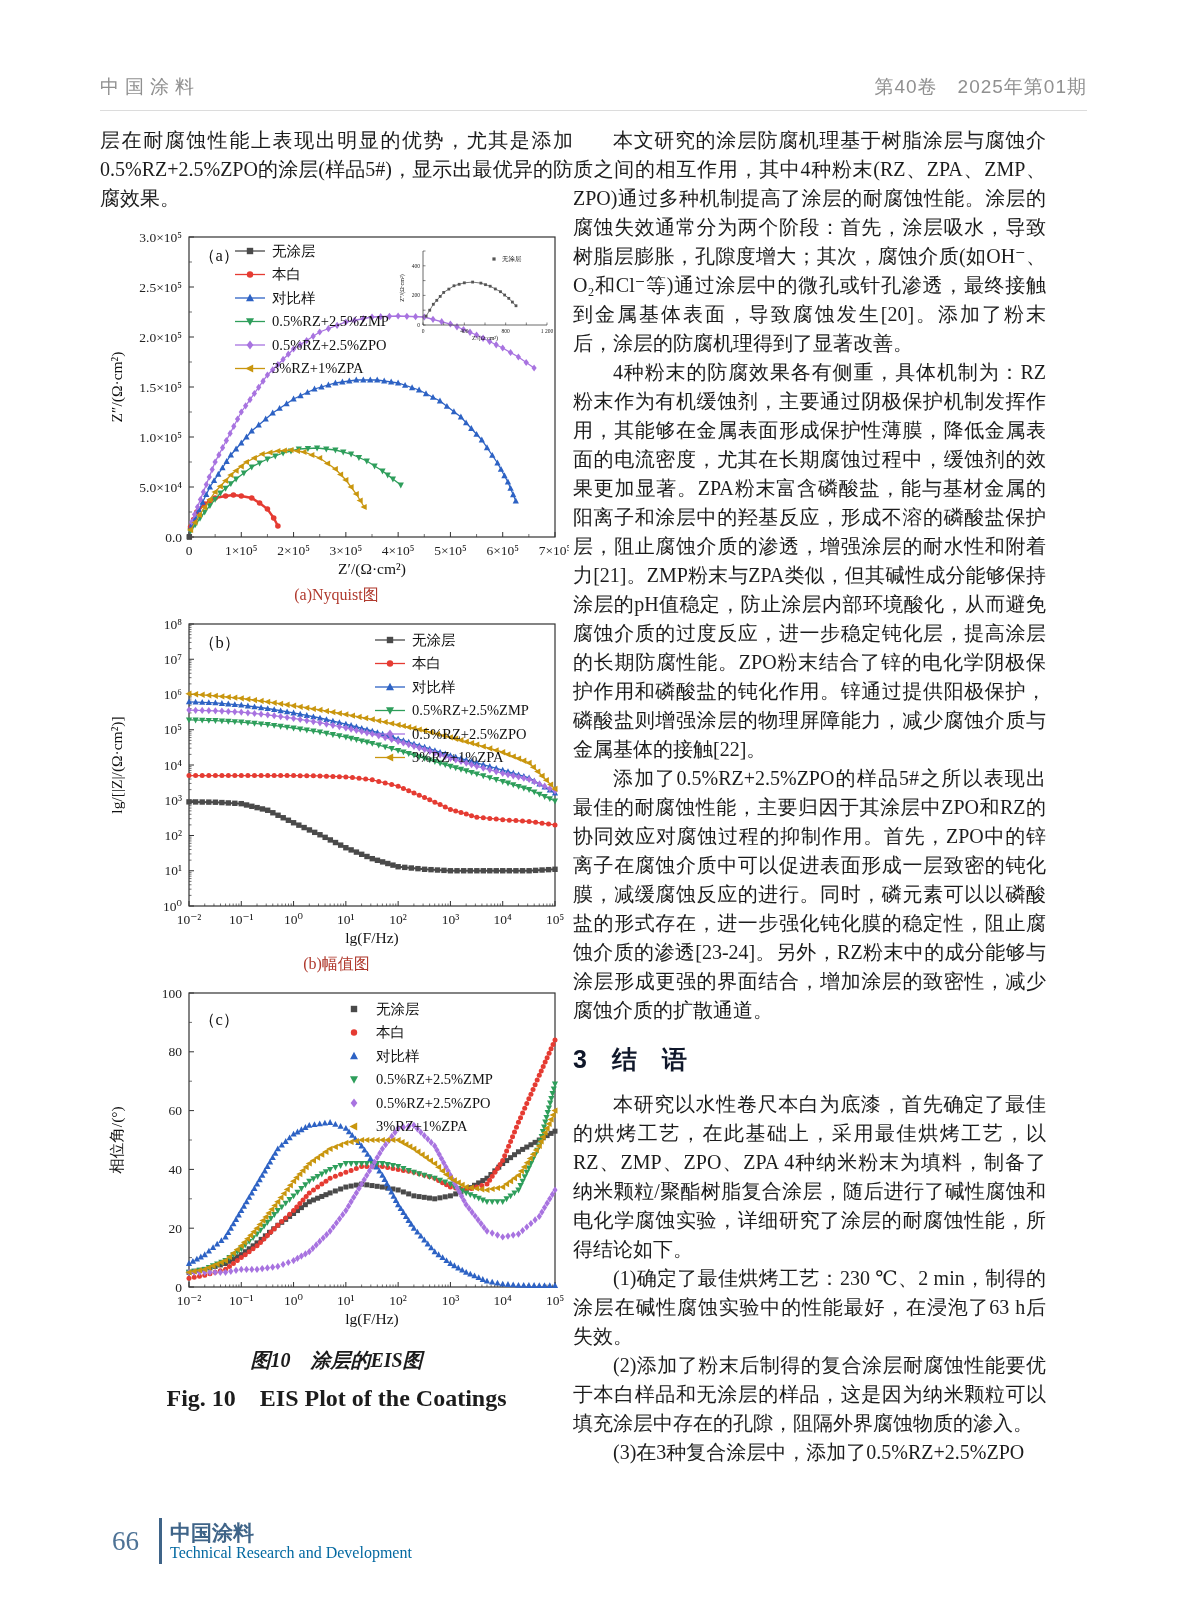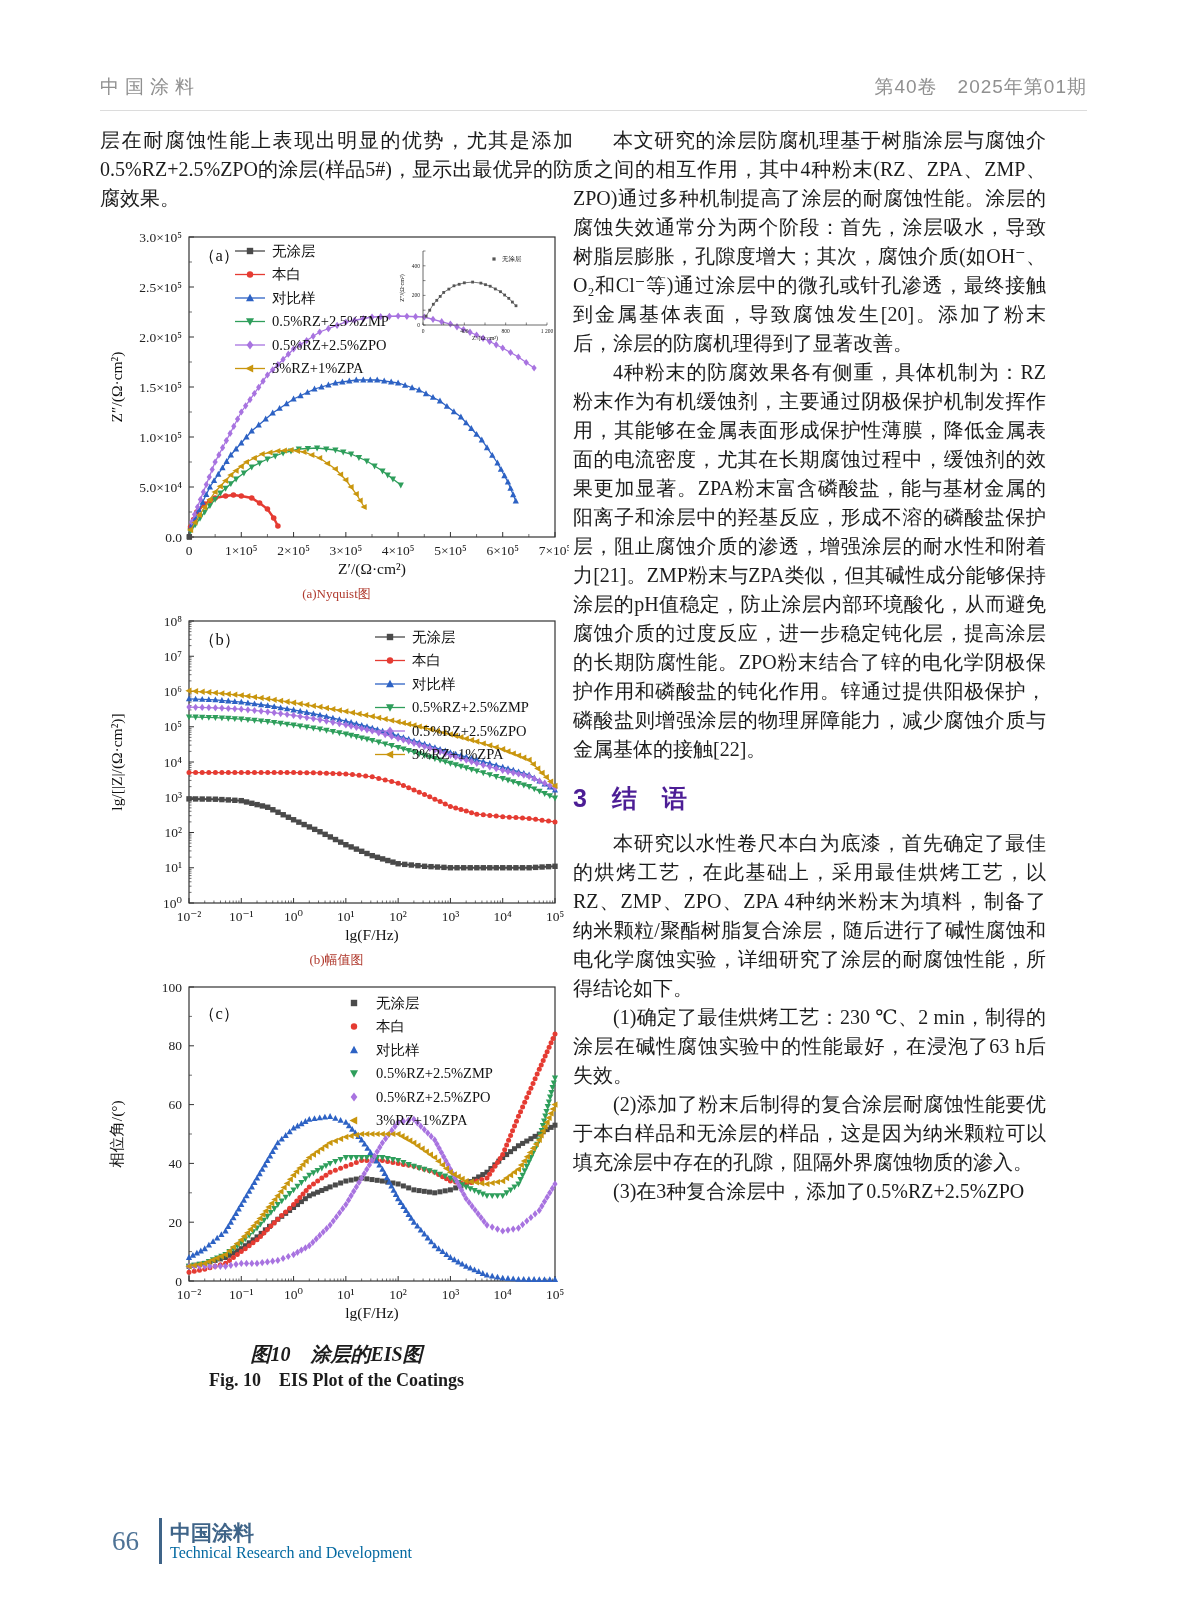--- a/index.html
+++ b/index.html
@@ -10,24 +10,24 @@
         padding-bottom:10px;border-bottom:1px solid #dcdcdc;}
   .pagehead .jn{letter-spacing:6px;}
   .pagehead .iss{letter-spacing:1px;}
   .columns{position:absolute;top:126px;left:100px;width:987px;display:flex;}
   .col{width:473px;}
   .body-text{font-size:20px;line-height:29px;text-align:justify;margin:0;}
   .indent{text-indent:2em;}
   .mt{margin-top:0;}
   figure{margin:16px 0 0 0;text-align:center;}
   .chart{margin:0 auto;}
-  .chart-caption{font-size:13px;color:#b03a2e;margin:0 0 10px 0;}
+  .chart-caption{font-size:16px;color:#b03a2e;margin:0 0 10px 0;}
   .fig-cn{font-size:20px;font-weight:bold;margin-top:12px;font-style:italic;}
-  .fig-en{font-size:18px;font-weight:bold;}
-  .section-heading{font-family:"Liberation Sans","DejaVu Sans",sans-serif;color:#4c1d95;
+  .fig-en{font-size:24px;font-weight:bold;margin-top:8px;}
+  .section-heading{font-family:"Liberation Sans","DejaVu Sans",sans-serif;color:#0f172a;
         font-size:25px;font-weight:bold;margin:18px 0 14px 0;}
   footer{position:absolute;left:112px;bottom:36px;display:flex;align-items:center;}
   .pageno{font-size:27px;color:#4e7396;margin-right:20px;}
   .vbar{width:3px;height:46px;background:#3f6488;margin-right:8px;}
   .sec .cn{display:block;font-family:"Liberation Sans","DejaVu Sans",sans-serif;font-weight:bold;
         color:#3f6488;font-size:21px;line-height:24px;}
   .sec .en{display:block;color:#0369a1;font-size:16px;line-height:16px;}
   svg text{font-family:"Liberation Serif","DejaVu Serif",serif;}
 </style>
 </head>
@@ -1620,20 +1620,21 @@
         </div>
 
         <div class="fig-cn">图10　涂层的EIS图</div>
         <div class="fig-en">Fig. 10　EIS Plot of the Coatings</div>
       </figure>
     </div>
 
     <div class="col">
       <p class="body-text indent mt">本文研究的涂层防腐机理基于树脂涂层与腐蚀介质之间的相互作用，其中4种粉末(RZ、ZPA、ZMP、ZPO)通过多种机制提高了涂层的耐腐蚀性能。涂层的腐蚀失效通常分为两个阶段：首先，涂层吸水，导致树脂层膨胀，孔隙度增大；其次，腐蚀介质(如OH⁻、O₂和Cl⁻等)通过涂层中的微孔或针孔渗透，最终接触到金属基体表面，导致腐蚀发生[20]。添加了粉末后，涂层的防腐机理得到了显著改善。</p>
       <p class="body-text indent">4种粉末的防腐效果各有侧重，具体机制为：RZ粉末作为有机缓蚀剂，主要通过阴极保护机制发挥作用，其能够在金属表面形成保护性薄膜，降低金属表面的电流密度，尤其在长期腐蚀过程中，缓蚀剂的效果更加显著。ZPA粉末富含磷酸盐，能与基材金属的阳离子和涂层中的羟基反应，形成不溶的磷酸盐保护层，阻止腐蚀介质的渗透，增强涂层的耐水性和附着力[21]。ZMP粉末与ZPA类似，但其碱性成分能够保持涂层的pH值稳定，防止涂层内部环境酸化，从而避免腐蚀介质的过度反应，进一步稳定钝化层，提高涂层的长期防腐性能。ZPO粉末结合了锌的电化学阴极保护作用和磷酸盐的钝化作用。锌通过提供阳极保护，磷酸盐则增强涂层的物理屏障能力，减少腐蚀介质与金属基体的接触[22]。</p>
+      <p class="body-text indent">添加了0.5%RZ+2.5%ZPO的样品5#之所以表现出最佳的耐腐蚀性能，主要归因于其涂层中ZPO和RZ的协同效应对腐蚀过程的抑制作用。首先，ZPO中的锌离子在腐蚀介质中可以促进表面形成一层致密的钝化膜，减缓腐蚀反应的进行。同时，磷元素可以以磷酸盐的形式存在，进一步强化钝化膜的稳定性，阻止腐蚀介质的渗透[23-24]。另外，RZ粉末中的成分能够与涂层形成更强的界面结合，增加涂层的致密性，减少腐蚀介质的扩散通道。</p>
       <h2 class="section-heading">3　结　语</h2>
       <p class="body-text indent mt">本研究以水性卷尺本白为底漆，首先确定了最佳的烘烤工艺，在此基础上，采用最佳烘烤工艺，以RZ、ZMP、ZPO、ZPA 4种纳米粉末为填料，制备了纳米颗粒/聚酯树脂复合涂层，随后进行了碱性腐蚀和电化学腐蚀实验，详细研究了涂层的耐腐蚀性能，所得结论如下。</p>
       <p class="body-text indent">(1)确定了最佳烘烤工艺：230 ℃、2 min，制得的涂层在碱性腐蚀实验中的性能最好，在浸泡了63 h后失效。</p>
       <p class="body-text indent">(2)添加了粉末后制得的复合涂层耐腐蚀性能要优于本白样品和无涂层的样品，这是因为纳米颗粒可以填充涂层中存在的孔隙，阻隔外界腐蚀物质的渗入。</p>
       <p class="body-text indent">(3)在3种复合涂层中，添加了0.5%RZ+2.5%ZPO</p>
     </div>
 
   </div>
 
   <footer>

